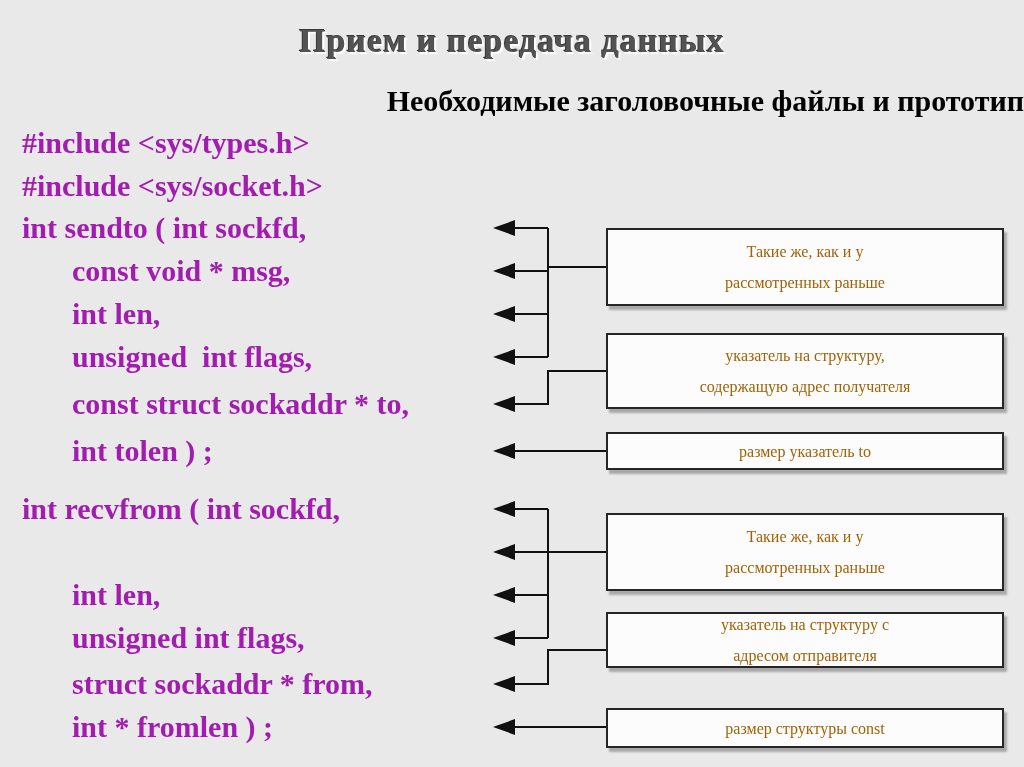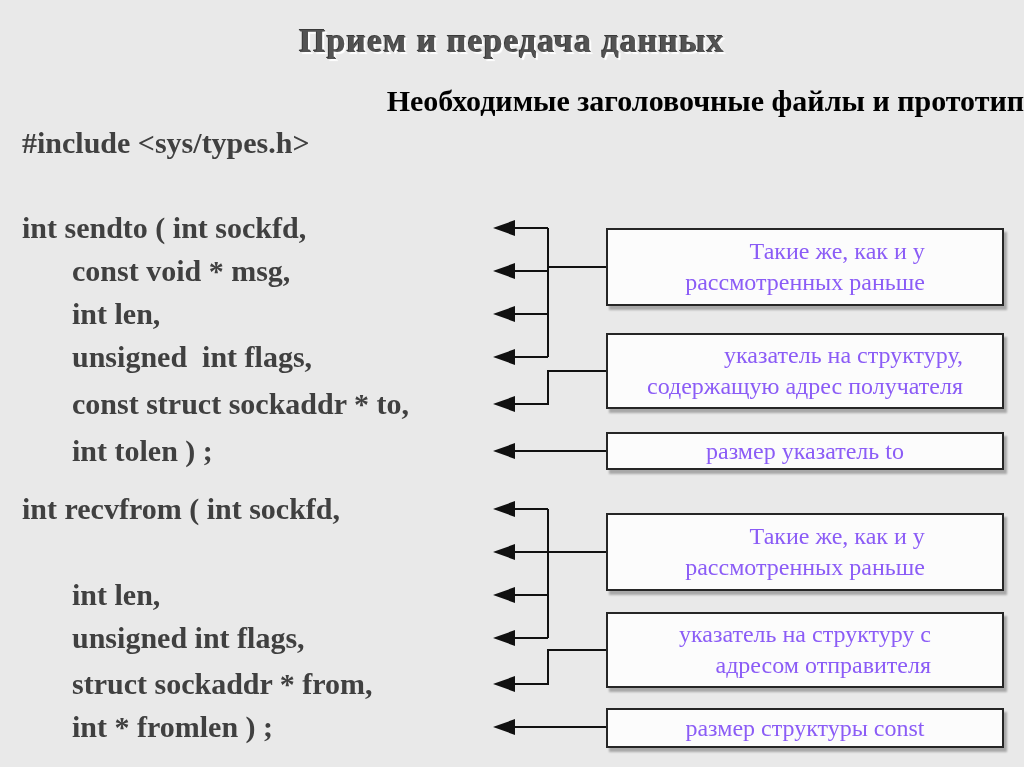--- a/index.html
+++ b/index.html
@@ -35,21 +35,21 @@
     font-weight: bold;
     color: #000;
   }
   .code {
     position: absolute;
     left: 22px;
     height: 42px;
     line-height: 42px;
     font-size: 30px;
     font-weight: bold;
-    color: #404040;
+    color: #a21caf;
     white-space: pre;
   }
   .code.l1 { left: 72px; }
   .connectors {
     position: absolute;
     top: 0; left: 0;
     width: 1024px;
     height: 767px;
     pointer-events: none;
   }
@@ -60,36 +60,37 @@
     box-sizing: border-box;
     background: #fcfcfc;
     border: 2px solid #262626;
     box-shadow: 3px 4px 2px rgba(0,0,0,0.28);
     display: flex;
     align-items: center;
     justify-content: center;
   }
   .callout span {
     display: block;
-    text-align: right;
+    text-align: center;
     white-space: pre-line;
-    font-size: 24px;
+    font-size: 16px;
     line-height: 31px;
-    color: #8b5cf6;
+    color: #a16207;
   }
 </style>
 </head>
 <body>
 
 <div class="slide">
 
   <div class="title">Прием и передача данных</div>
   <div class="subtitle">Необходимые заголовочные файлы и прототип</div>
 
   <div class="code l0" style="top:122px">#include &lt;sys/types.h&gt;</div>
+  <div class="code l0" style="top:165px">#include &lt;sys/socket.h&gt;</div>
 
   <div class="code l0" style="top:207px">int sendto ( int sockfd,</div>
   <div class="code l1" style="top:250px">const void * msg,</div>
   <div class="code l1" style="top:293px">int len,</div>
   <div class="code l1" style="top:336px">unsigned  int flags,</div>
   <div class="code l1" style="top:383px">const struct sockaddr * to,</div>
   <div class="code l1" style="top:430px">int tolen ) ;</div>
 
   <div class="code l0" style="top:488px">int recvfrom ( int sockfd,</div>
   <div class="code l1" style="top:574px">int len,</div>
@@ -138,21 +139,21 @@
     <span>указатель на структуру,
 содержащую адрес получателя</span>
   </div>
   <div class="callout" style="top:432px;height:38px">
     <span>размер указатель to</span>
   </div>
   <div class="callout" style="top:513px;height:78px">
     <span>Такие же, как и у
 рассмотренных раньше</span>
   </div>
-  <div class="callout" style="top:612px;height:76px">
+  <div class="callout" style="top:612px;height:56px">
     <span>указатель на структуру с
 адресом отправителя</span>
   </div>
   <div class="callout" style="top:708px;height:40px">
     <span>размер структуры const</span>
   </div>
 
 </div>
 
 </body></html>

